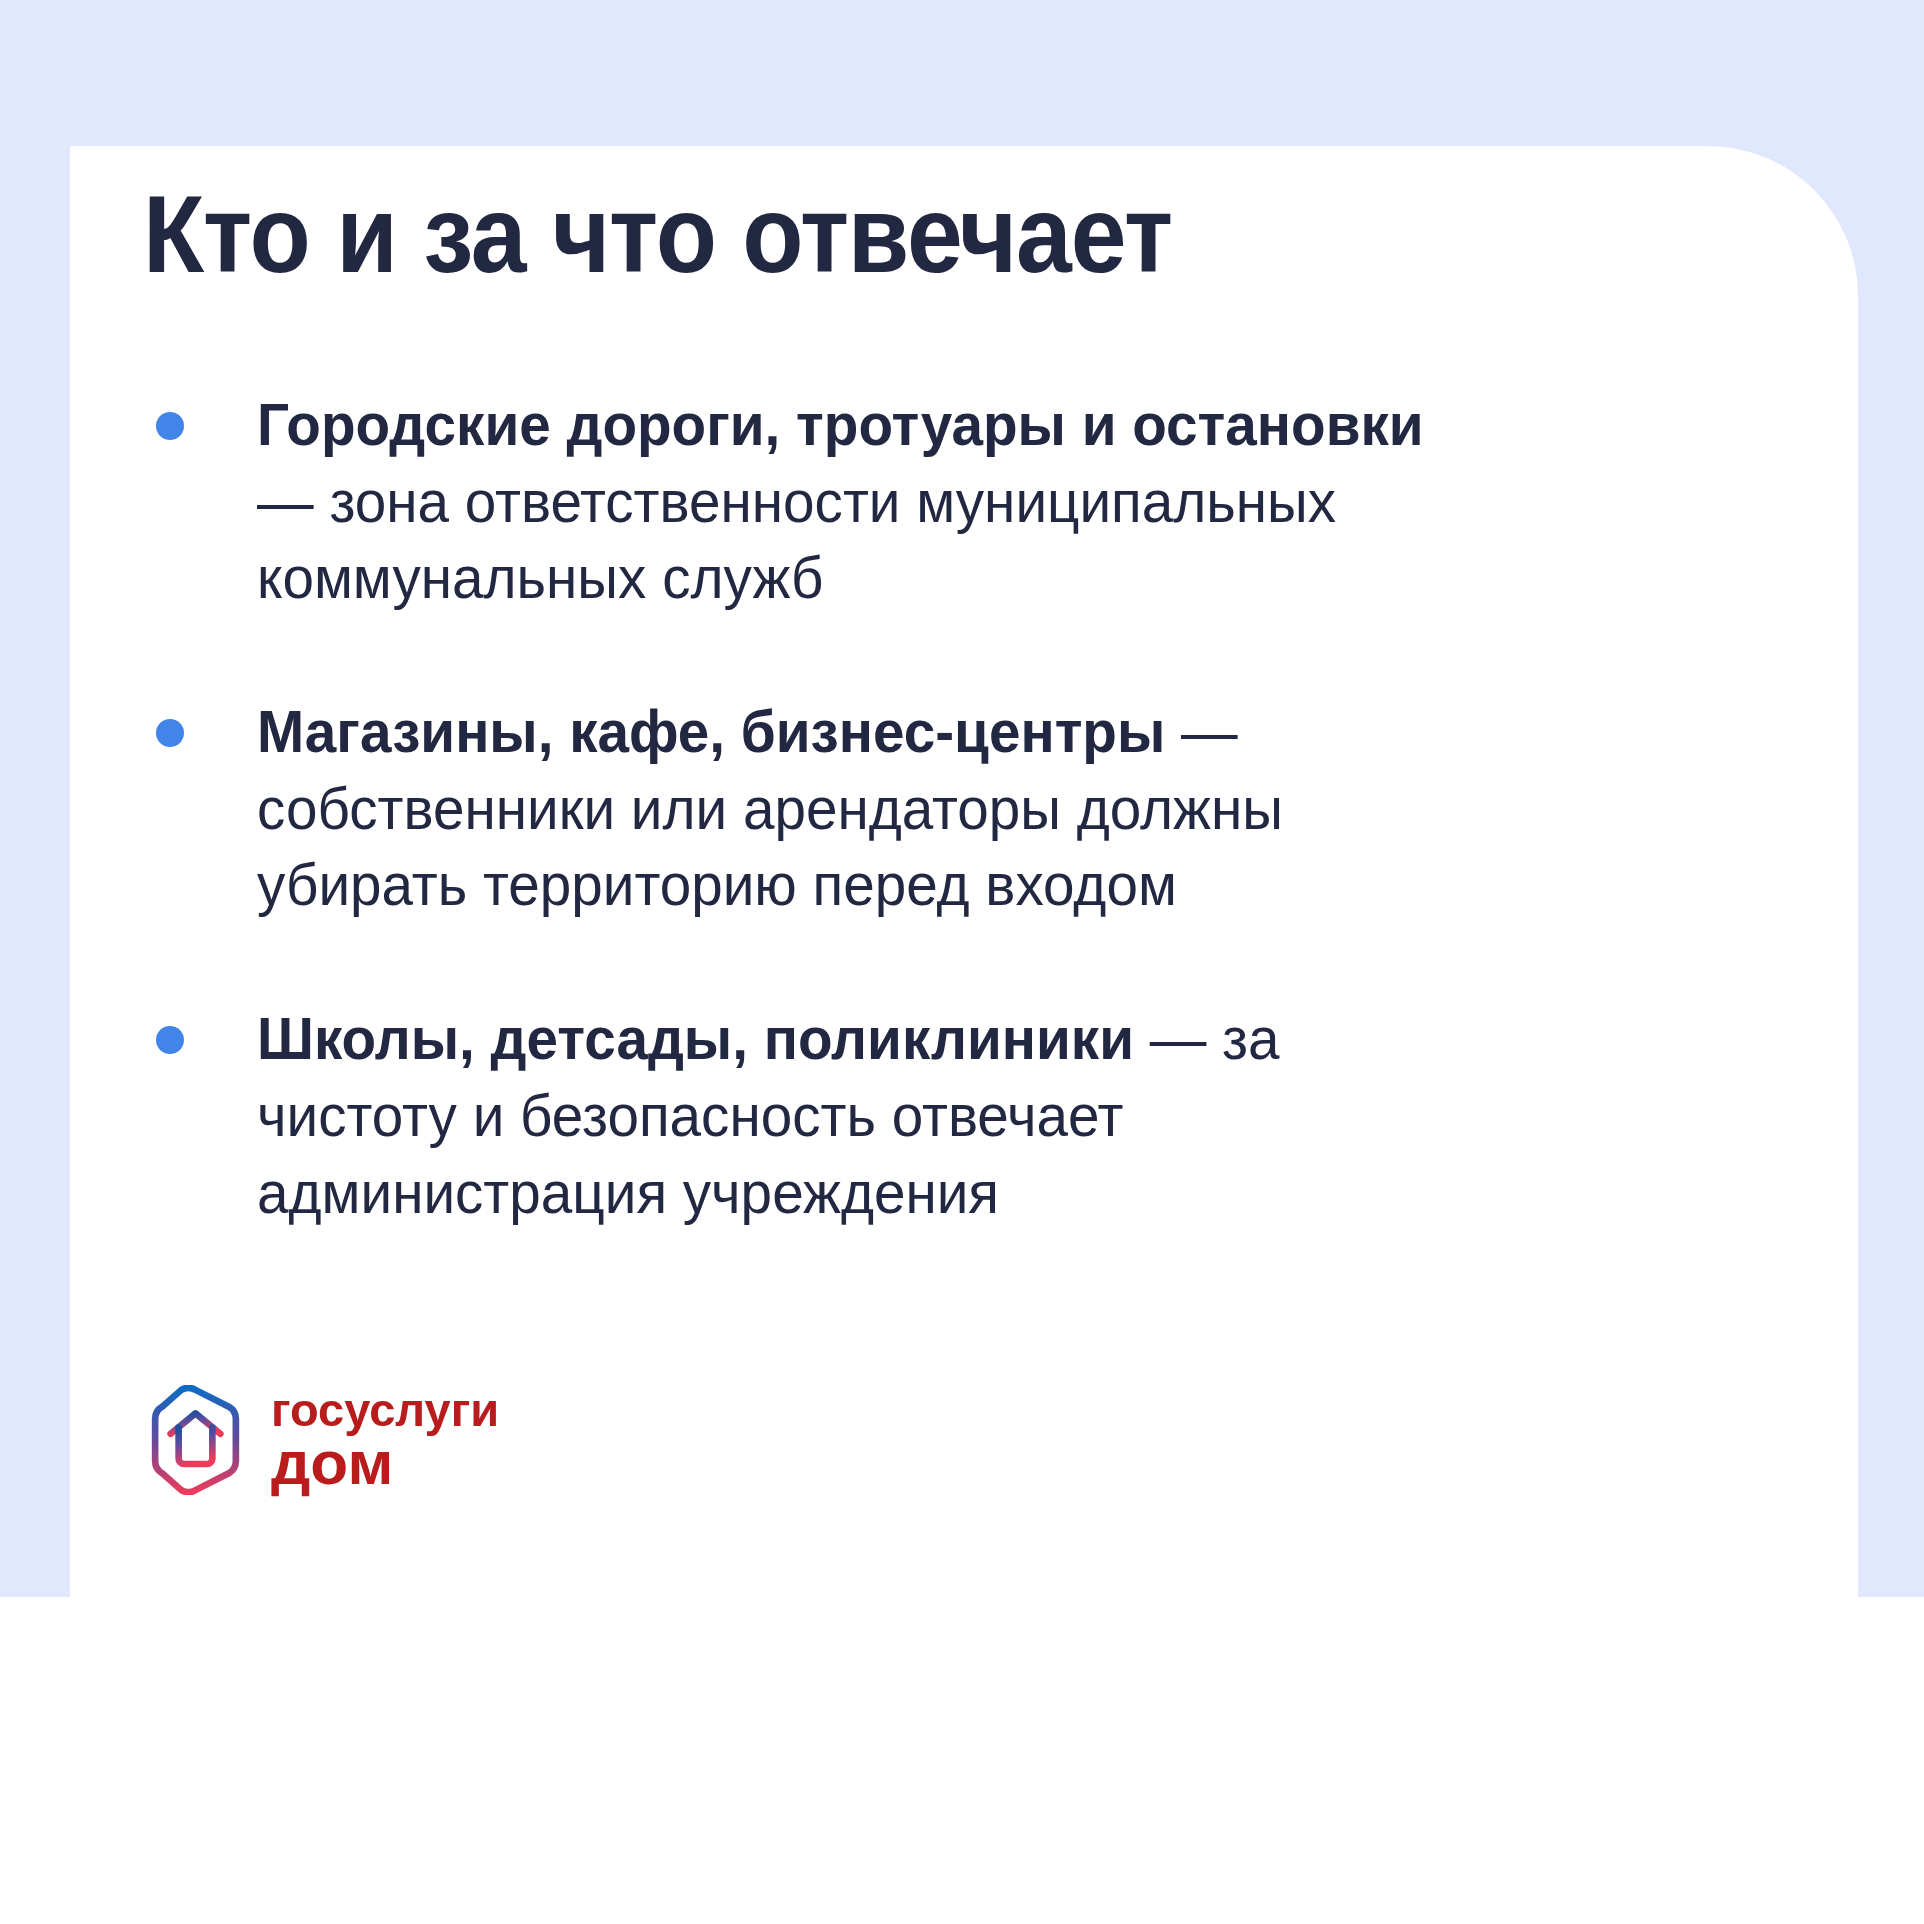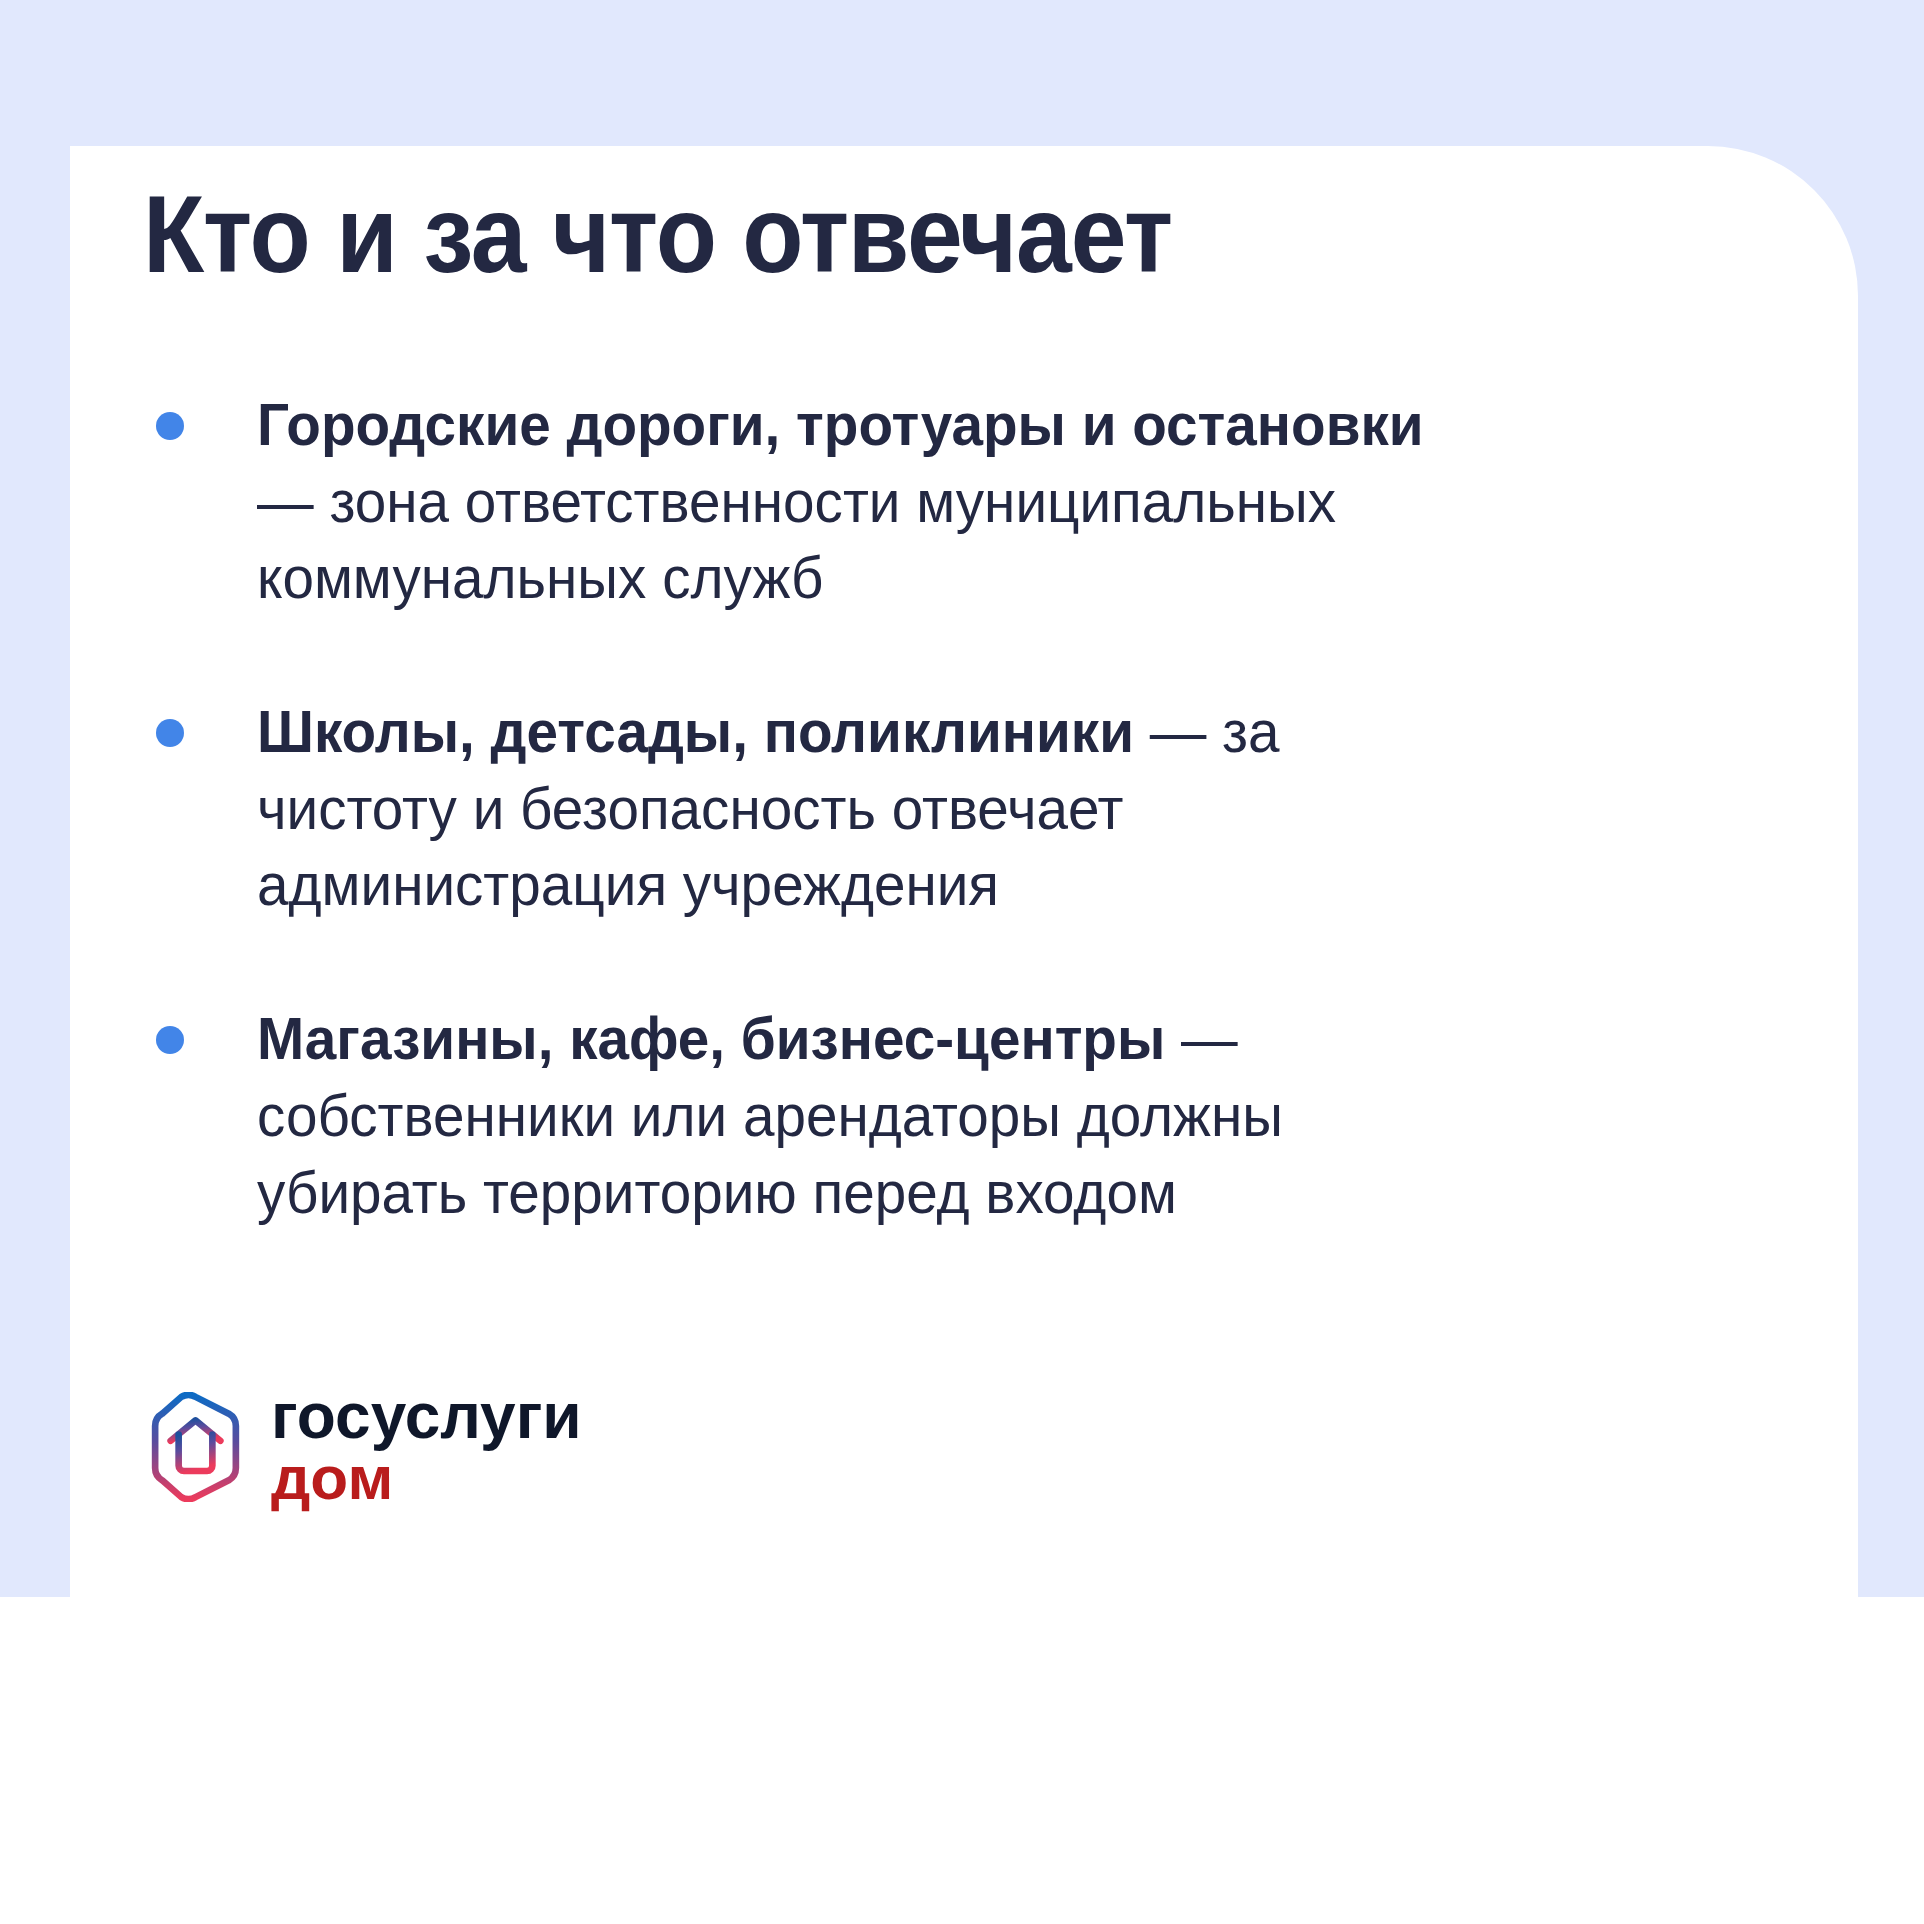--- a/index.html
+++ b/index.html
@@ -112,23 +112,23 @@
     flex: 0 0 auto;
   }
 
   #logo-wordmark {
     display: flex;
     flex-direction: column;
     line-height: 0.98;
   }
 
   .logo-line1 {
-    font-size: 64px;
-    font-weight: 700;
-    color: #0f172a;
+    font-size: 47px;
+    font-weight: 700;
+    color: #b91c1c;
     font-family: "Liberation Sans", "DejaVu Sans", sans-serif;
     letter-spacing: 0px;
   }
 
   .logo-line2 {
     font-size: 62px;
     font-weight: 700;
     color: #b91c1c;
     font-family: "Liberation Sans", "DejaVu Sans", sans-serif;
     letter-spacing: 0px;
@@ -148,28 +148,28 @@
       <li class="bullet-item">
         <span class="bullet-dot"></span>
         <p class="bullet-text">
           <span class="bullet-lead">Городские дороги, тротуары и остановки</span><span class="bullet-rest"> — зона ответственности муниципальных коммунальных служб</span>
         </p>
       </li>
 
       <li class="bullet-item">
         <span class="bullet-dot"></span>
         <p class="bullet-text">
-          <span class="bullet-lead">Школы, детсады, поликлиники</span><span class="bullet-rest"> — за чистоту и безопасность отвечает администрация учреждения</span>
+          <span class="bullet-lead">Магазины, кафе, бизнес-центры</span><span class="bullet-rest"> — собственники или арендаторы должны убирать территорию перед входом</span>
         </p>
       </li>
 
       <li class="bullet-item">
         <span class="bullet-dot"></span>
         <p class="bullet-text">
-          <span class="bullet-lead">Магазины, кафе, бизнес-центры</span><span class="bullet-rest"> — собственники или арендаторы должны убирать территорию перед входом</span>
+          <span class="bullet-lead">Школы, детсады, поликлиники</span><span class="bullet-rest"> — за чистоту и безопасность отвечает администрация учреждения</span>
         </p>
       </li>
 
     </ul>
 
     <div id="logo">
 
       <svg id="logo-mark" viewBox="0 0 118 124">
         <defs>
           <linearGradient id="gosGrad" x1="0" y1="0" x2="0" y2="1">

